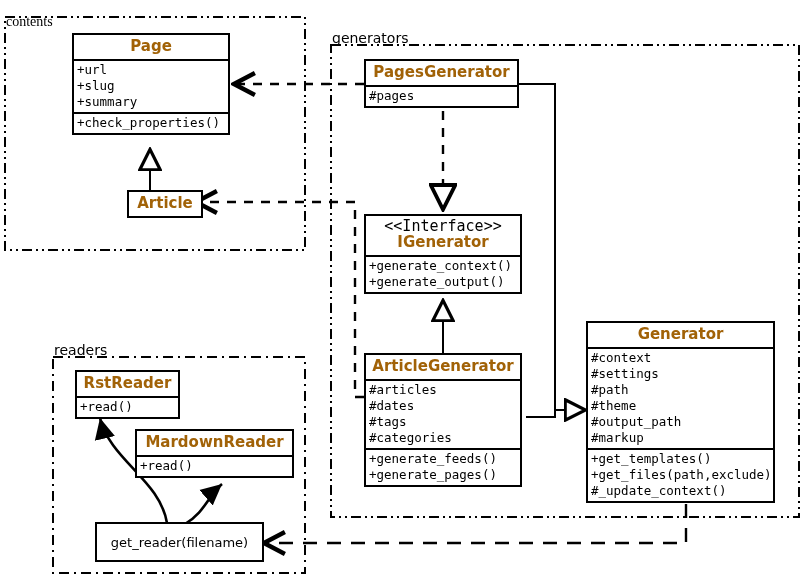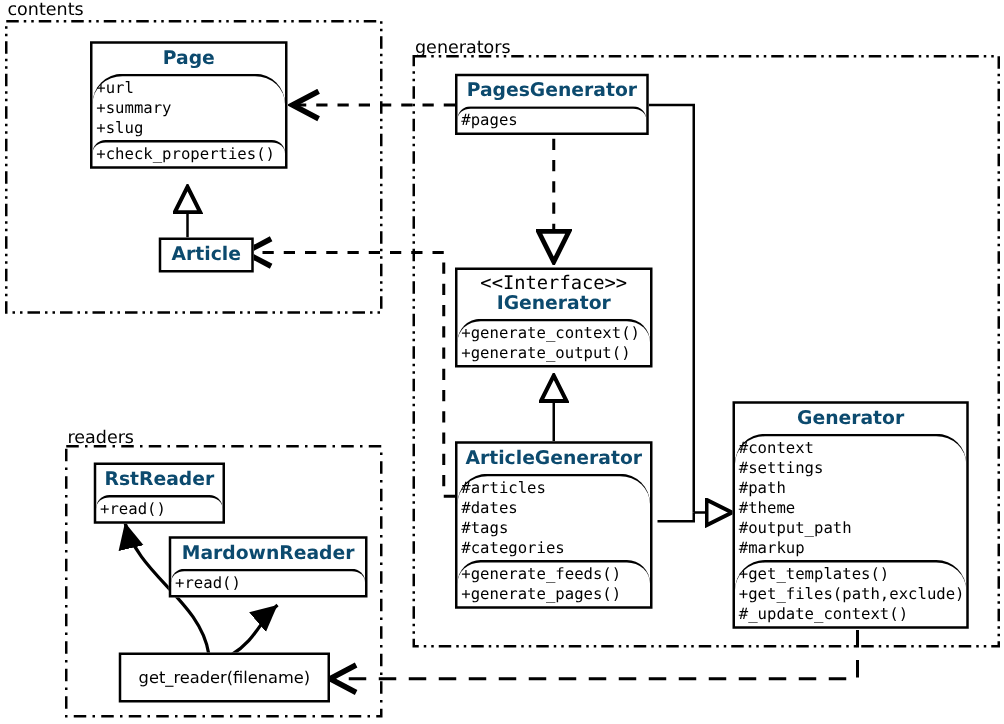--- a/index.html
+++ b/index.html
@@ -43,21 +43,21 @@
     position: absolute;
     box-sizing: border-box;
     background: #ffffff;
     border: 2px solid #000000;
   }
   .uml-name {
     font-family: "DejaVu Sans", sans-serif;
     font-weight: bold;
     font-size: 15px;
     text-align: center;
-    color: #0c4a6e;
+    color: #a16207;
     padding: 3px 6px 4px 6px;
     line-height: 17px;
     white-space: nowrap;
   }
   .uml-stereotype {
     font-family: "DejaVu Sans Mono", monospace;
     font-weight: normal;
     font-size: 15px;
     text-align: center;
     color: #000000;
@@ -65,21 +65,20 @@
     padding-top: 3px;
   }
   .uml-name.with-stereo {
     padding-top: 0;
   }
   .uml-divider {
     border-top: 2px solid #000000;
   }
   .uml-compartment {
     padding: 1px 3px 2px 3px;
-    border-radius: 24px;
   }
   .uml-member {
     font-family: "DejaVu Sans Mono", monospace;
     font-size: 12.5px;
     color: #000000;
     line-height: 16px;
     white-space: nowrap;
     text-align: left;
   }
   
@@ -137,30 +136,30 @@
 
     <polyline points="364,397 355,397 355,202 196,202" fill="none" stroke="#000000" stroke-width="2.4" stroke-dasharray="9 8" marker-end="url(#open-arrow)"></polyline>
 
     <polyline points="686,504 686,543 264,543" fill="none" stroke="#000000" stroke-width="2.4" stroke-dasharray="14 10" marker-end="url(#open-arrow)"></polyline>
 
     <path d="M 167 523 C 160 480 110 460 100 418" fill="none" stroke="#000000" stroke-width="2.6" marker-end="url(#solid-arrow)"></path>
 
     <path d="M 185 524 C 205 512 208 496 222 484" fill="none" stroke="#000000" stroke-width="2.6" marker-end="url(#solid-arrow)"></path>
   </svg>
 
-  <div class="pkg-label" style="left:6px; top:0;">contents</div>
+  <div class="pkg-label" style="left:6px; top:14px;font-family:Liberation Serif, serif;">contents</div>
   <div class="pkg-label" style="left:332px; top:30px;">generators</div>
   <div class="pkg-label" style="left:54px; top:342px;">readers</div>
 
   <div class="uml-class" style="left:72px; top:33px; width:158px;">
     <div class="uml-name">Page</div>
     <div class="uml-divider uml-compartment">
       <div class="uml-member">+url</div>
+      <div class="uml-member">+slug</div>
       <div class="uml-member">+summary</div>
-      <div class="uml-member">+slug</div>
     </div>
     <div class="uml-divider uml-compartment">
       <div class="uml-member">+check_properties()</div>
     </div>
   </div>
 
   <div class="uml-class" style="left:127px; top:190px; width:76px;">
     <div class="uml-name">Article</div>
   </div>
 

